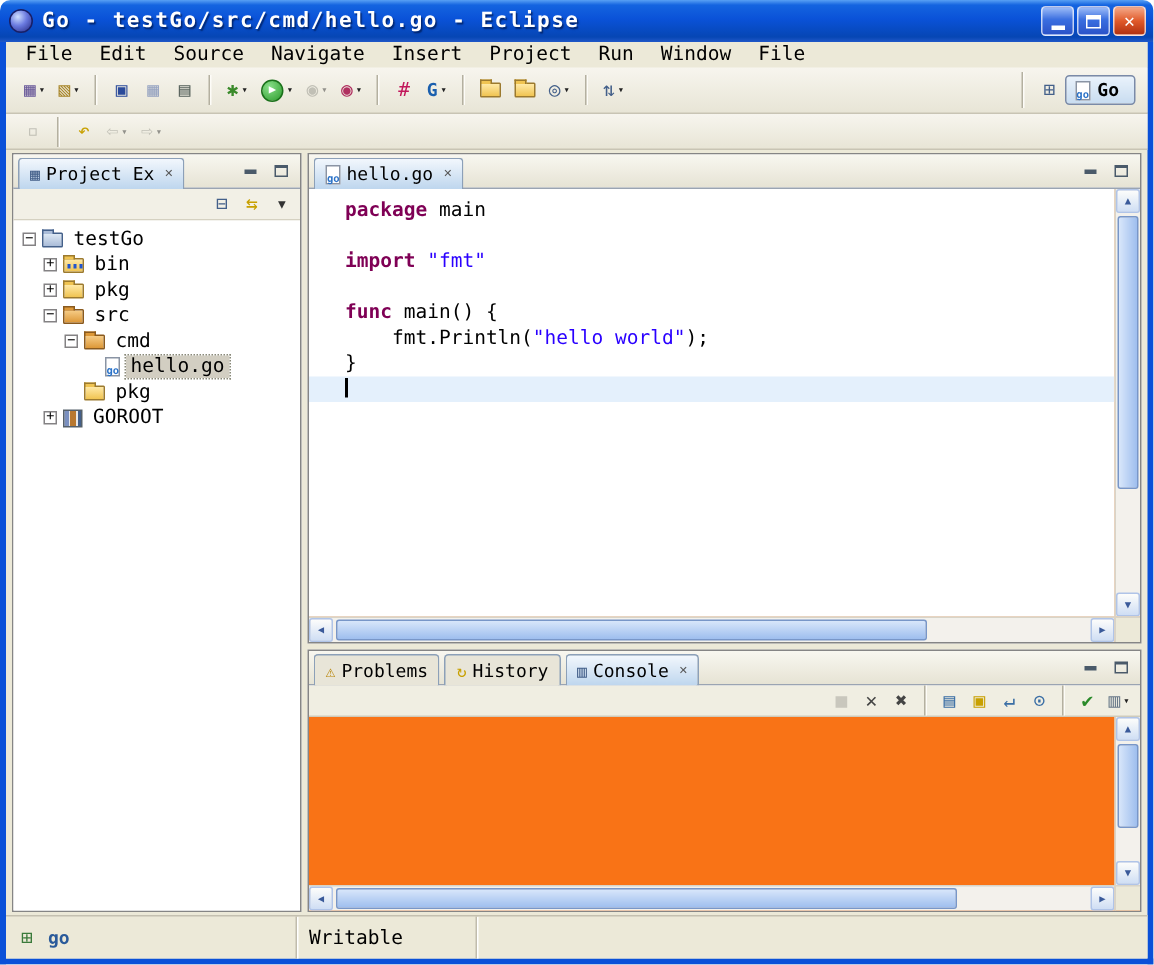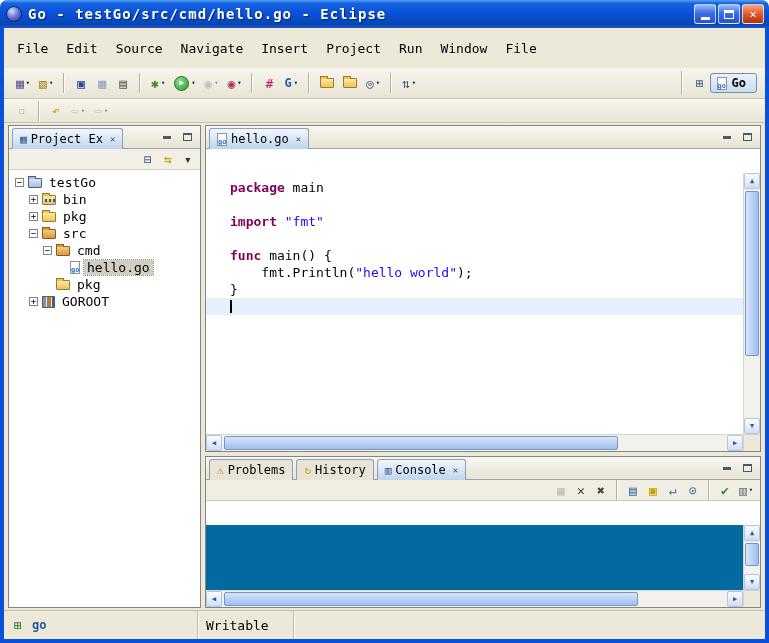--- a/index.html
+++ b/index.html
@@ -21,21 +21,21 @@
   .wbtn.close{background:linear-gradient(#f4a888 0%,#e05a2a 50%,#b03010 100%);}
   .tmin{width:9px;height:3px;background:#fff;margin-top:9px;}
   .tmax{width:10px;height:9px;border:1px solid #fff;border-top:3px solid #fff;}
   .wbtn.close span{color:#fff;font-weight:bold;font-size:12px;line-height:1;}
 
   
   .frame{position:absolute;top:28px;left:0;right:0;bottom:0;border:4px solid #0a50d8;border-top:none;
     background:#ece9d8;display:flex;flex-direction:column;}
 
   
-  .menubar{height:40px;display:flex;align-items:center;padding-left:4px;background:#ece9d8;}
+  .menubar{height:17px;display:flex;align-items:center;padding-left:4px;background:#ece9d8;}
   .menu-item{padding:2px 9px;font-size:13px;color:#000;}
 
   
   .toolbar{display:flex;align-items:center;background:linear-gradient(#f7f5ee,#e8e5d6);
     border-bottom:1px solid #c8c4b4;position:relative;}
   .tb1{height:31px;}
   .tb2{height:24px;}
   .tb-groups{display:flex;align-items:center;gap:1px;padding-left:8px;}
   .tb-btn{height:24px;min-width:20px;padding:0 3px;display:flex;align-items:center;justify-content:center;
     border:1px solid transparent;border-radius:2px;}
@@ -96,21 +96,21 @@
   .i-project::before{background:#aabcd8;border-color:#44608a;}
   .i-folder-bin::after{content:"";position:absolute;left:2px;top:3px;width:2px;height:3px;background:#2255cc;
     box-shadow:4px 0 0 #2255cc,8px 0 0 #2255cc;}
   .i-library{width:13px;height:12px;border:1px solid #55606a;
     background:linear-gradient(90deg,#7a90c0 0,#7a90c0 3px,#e8e8e8 3px,#e8e8e8 4px,#b87830 4px,#b87830 8px,#e8e8e8 8px,#e8e8e8 9px,#44608a 9px,#44608a 13px);}
   .i-go-file{width:10px;height:13px;background:#fff;border:1px solid #8a94a4;position:relative;}
   .i-go-file::after{content:"go";position:absolute;left:0;bottom:-1px;font-size:7px;font-weight:bold;
     color:#2a72c8;line-height:1;}
 
   
-  .content-wrap{flex:1;position:relative;background:#0369a1;margin-top:24px;}
+  .content-wrap{flex:1;position:relative;background:#f97316;}
   .code{position:absolute;left:0;top:0;right:17px;bottom:17px;background:#fff;overflow:hidden;
     padding:6px 0 0 24px;}
   .code-line{white-space:pre;height:17px;font-size:13px;line-height:17px;color:#000;}
   .code-line.current{background:#e4f0fc;margin-left:-24px;padding-left:24px;}
   .tok-kw{color:#7f0055;font-weight:bold;}
   .tok-str{color:#2a00ff;}
   .tok-p{color:#000;}
   .caret{display:inline-block;width:2px;height:13px;background:#000;vertical-align:-2px;}
 
   
@@ -137,21 +137,21 @@
   .ctools .tb-btn{height:19px;}
   .cout{position:absolute;left:0;top:0;right:17px;bottom:17px;background:#fff;padding:5px 7px;
     font-size:13px;white-space:pre;}
 
   
   .statusbar{height:29px;flex:none;border-top:1px solid #c4c0b0;background:#ece9d8;display:flex;align-items:stretch;}
   .sb-cell{display:flex;align-items:center;font-size:13px;padding-left:8px;
     border-left:1px solid #c0bcac;box-shadow:inset 1px 0 0 #fff;color:#000;}
   .sb-left{border-left:none;box-shadow:none;width:193px;padding-left:4px;}
   .sb-left .tb-btn{height:20px;}
-  .sb-writable{width:96px;}
+  .sb-writable{width:120px;}
   .sb-insert{width:100px;}
   .sb-fill{flex:1;}
 </style>
 </head>
 <body>
 
 <div class="window">
 
   <div class="titlebar">
     <span class="app-icon"></span>

